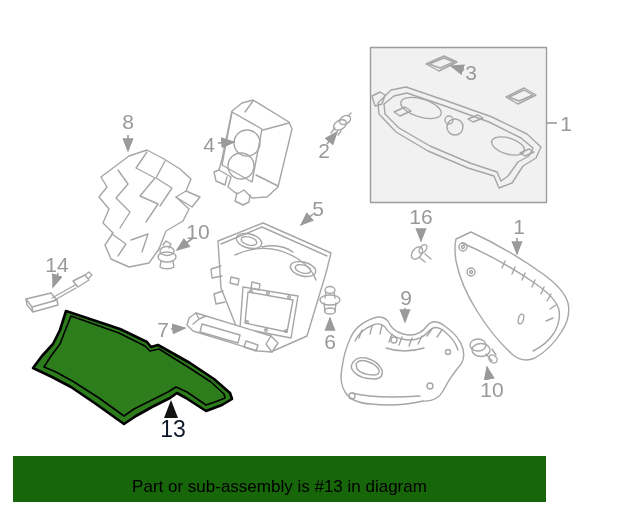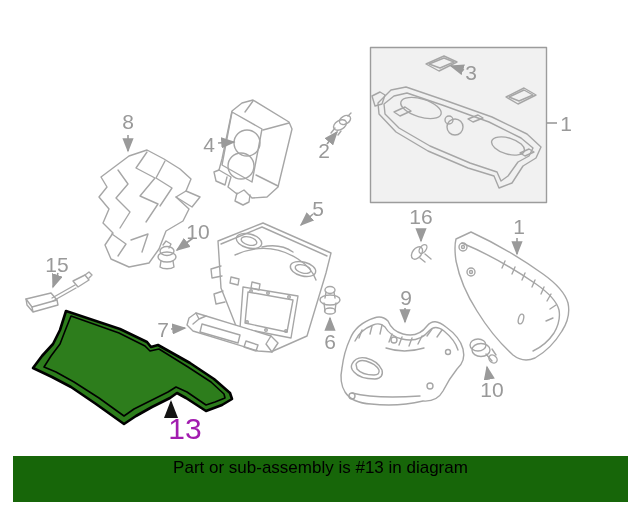--- a/index.html
+++ b/index.html
@@ -8,25 +8,25 @@
     font-family:"Liberation Sans","DejaVu Sans",sans-serif;
     position:relative;overflow:hidden;
   }
   .stage{position:absolute;inset:0;}
   svg.diagram{position:absolute;left:0;top:0;}
   .callout{
     position:absolute;transform:translate(-50%,-50%);
     color:#999999;font-size:21px;line-height:1;white-space:nowrap;
     user-select:none;
   }
-  .callout.dark{color:#a21caf;font-size:30px;margin-left:12px;}
+  .callout.dark{color:#0f172a;font-size:23px;}
   .banner{
-    position:absolute;left:13px;top:456px;width:615px;height:46px;
+    position:absolute;left:13px;top:456px;width:533px;height:46px;
     background:#176609;color:#000000;text-align:center;
-    font-size:17px;line-height:21.5px;padding-top:1px;box-sizing:border-box;
+    font-size:17px;line-height:21.5px;padding-top:20px;box-sizing:border-box;
   }
 </style>
 </head>
 <body>
 
 <div class="stage">
 
 <svg class="diagram" width="640" height="512" viewBox="0 0 640 512">
   <defs>
     <marker id="ah" markerWidth="9" markerHeight="7" refX="8" refY="3.5" orient="auto">
@@ -200,21 +200,21 @@
   </g>
   <path d="M171,417 L171,402" stroke="#141414" stroke-width="2" fill="none" marker-end="url(#ahb)"></path>
 </svg>
 
 <span class="callout" style="left:128px;top:121px">8</span>
 <span class="callout" style="left:209px;top:144px">4</span>
 <span class="callout" style="left:324px;top:150px">2</span>
 <span class="callout" style="left:471px;top:72px">3</span>
 <span class="callout" style="left:566px;top:123px">1</span>
 <span class="callout" style="left:198px;top:231px">10</span>
-<span class="callout" style="left:57px;top:264px">15</span>
+<span class="callout" style="left:57px;top:264px">14</span>
 <span class="callout" style="left:318px;top:208px">5</span>
 <span class="callout" style="left:421px;top:216px">16</span>
 <span class="callout" style="left:519px;top:226px">1</span>
 <span class="callout" style="left:163px;top:329px">7</span>
 <span class="callout" style="left:330px;top:341px">6</span>
 <span class="callout" style="left:406px;top:297px">9</span>
 <span class="callout" style="left:492px;top:389px">10</span>
 <span class="callout dark" style="left:173px;top:429px">13</span>
 
 <div class="banner">

